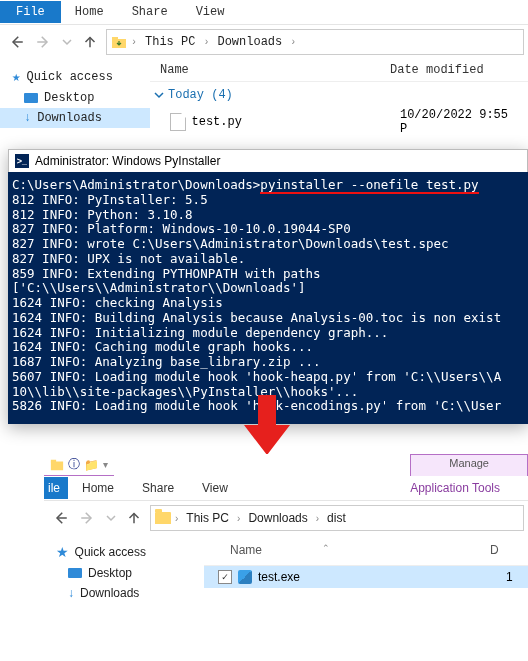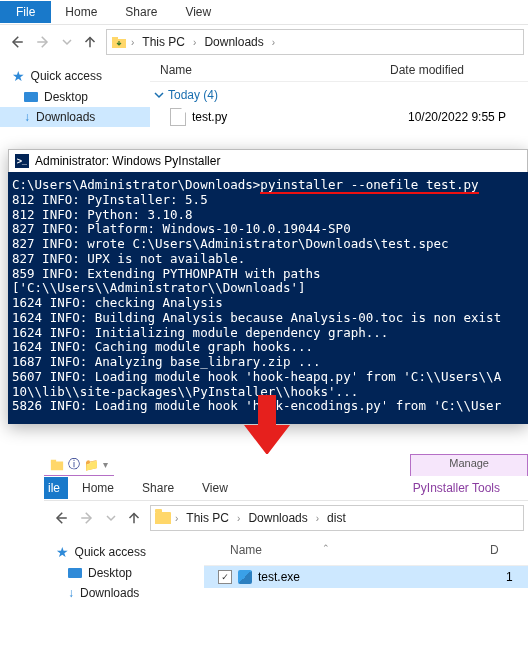--- a/index.html
+++ b/index.html
@@ -9,20 +9,21 @@
     background: #fff;
     width: 528px;
     height: 661px;
     overflow: hidden;
     position: relative;
   }
   
   .win {
     position: absolute;
     background: #fff;
+    font-family: Liberation Mono, monospace;
   }
   .ribbon-tabs {
     display: flex;
     align-items: center;
     height: 24px;
     border-bottom: 1px solid #e5e5e5;
   }
   .file-tab {
     background: #1979ca;
     color: #fff;
@@ -380,21 +381,21 @@
     <div class="manage-wrap">
       <div class="manage-top">Manage</div>
     </div>
   </div>
 
   <div class="ribbon-tabs2">
     <div class="file-tab2">ile</div>
     <div class="tab">Home</div>
     <div class="tab">Share</div>
     <div class="tab">View</div>
-    <div class="app-tools">PyInstaller Tools</div>
+    <div class="app-tools">Application Tools</div>
   </div>
 
   <div class="nav-row">
     <div class="nav-arrow">
       <svg width="18" height="18" viewBox="0 0 24 24" fill="none" stroke="#555" stroke-width="2">
           <path d="M15 5l-7 7 7 7"></path>
           <path d="M21 12H8"></path>
         </svg>
     </div>
     <div class="nav-arrow disabled">

